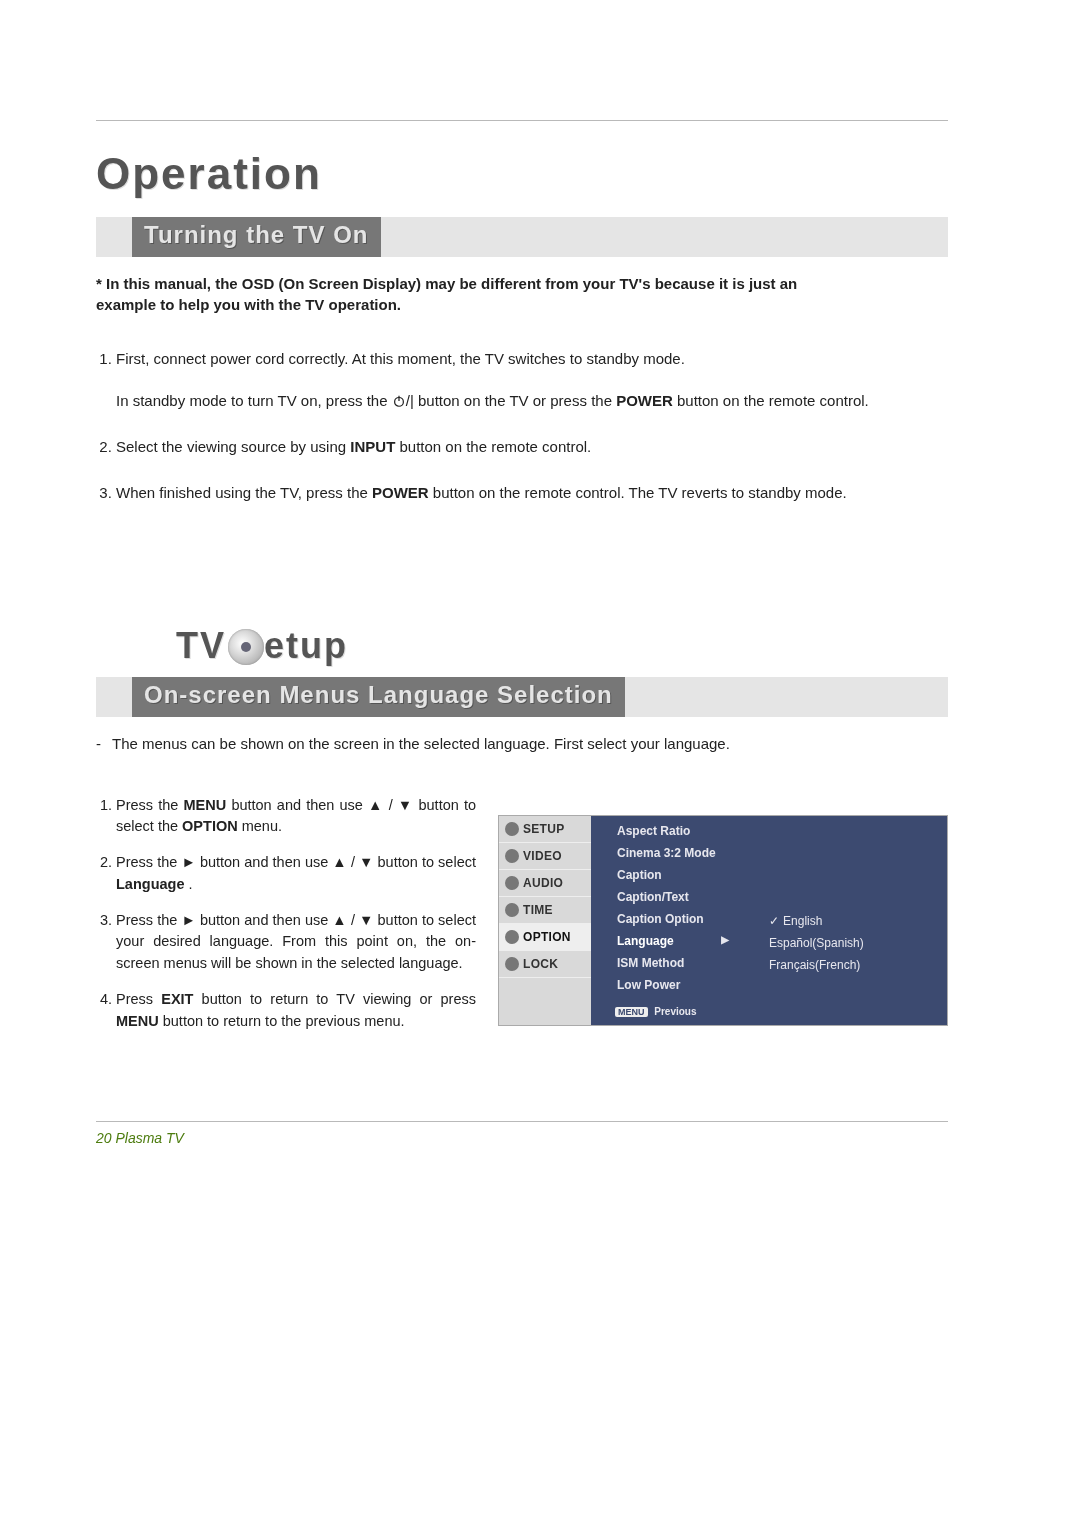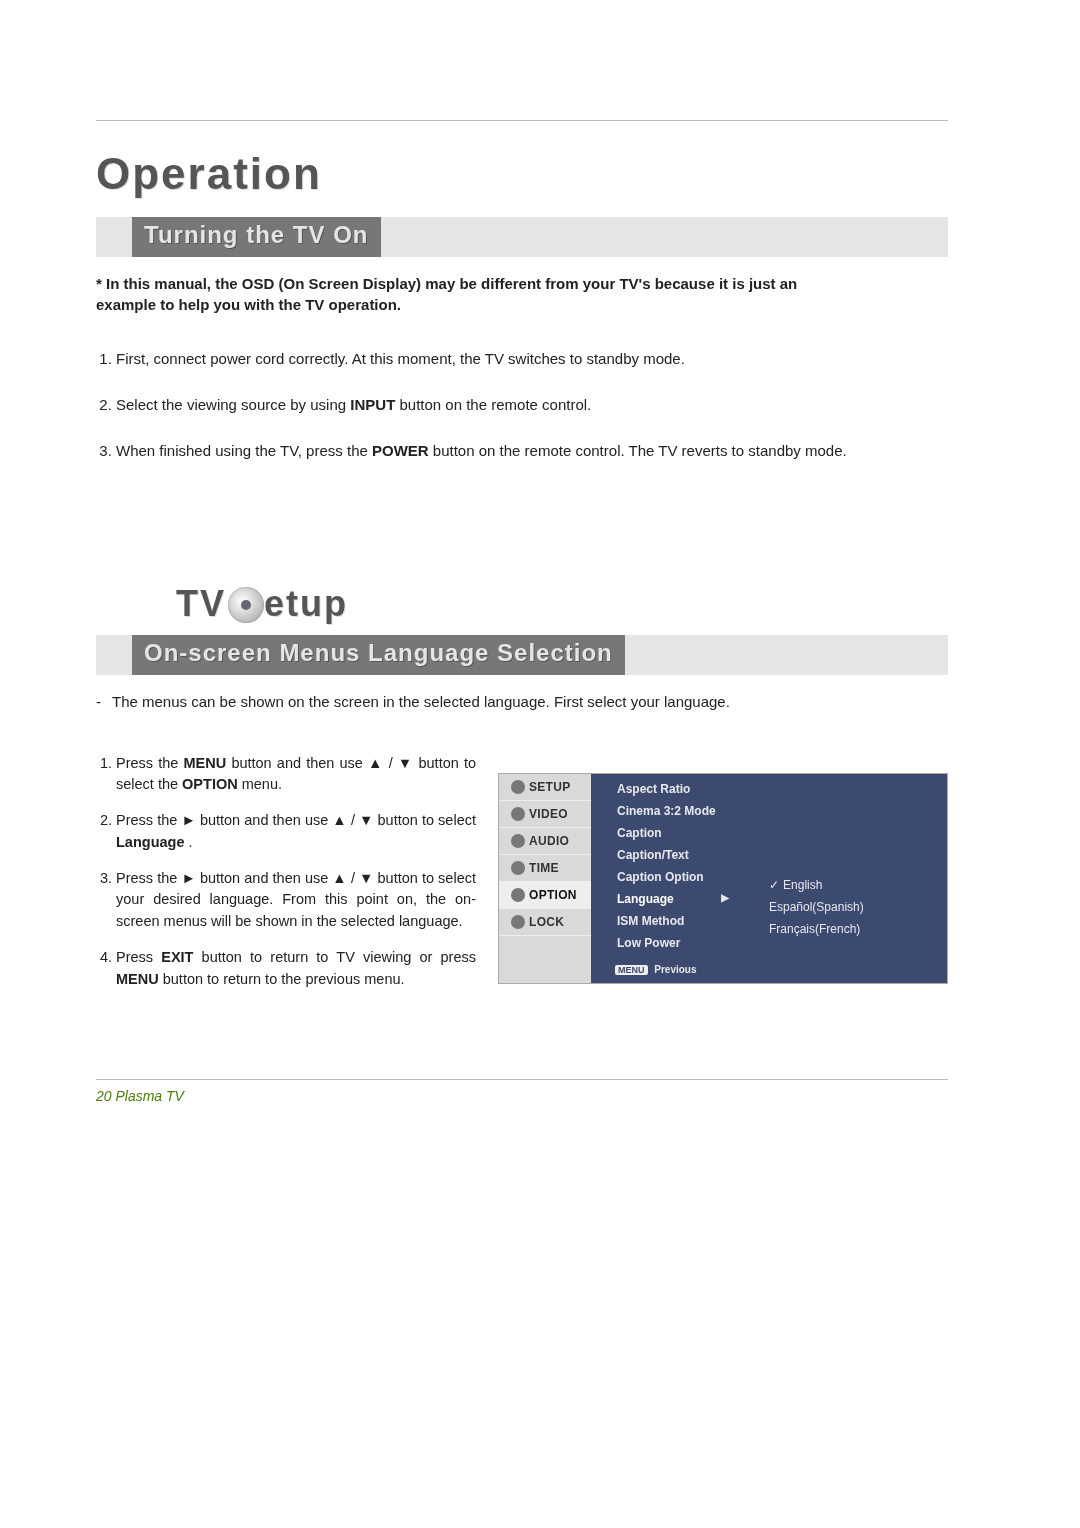--- a/index.html
+++ b/index.html
@@ -143,21 +143,21 @@
     width: 92px;
     background: #d9d9d9;
   }
   .osd .tab {
     display: flex;
     align-items: center;
     gap: 4px;
     font-weight: 700;
     font-size: 12px;
     color: #333;
-    padding: 6px 12px;
+    padding: 6px 6px;
     border-bottom: 1px solid #eee;
     letter-spacing: 0.3px;
   }
   .osd .tab .ticon {
     width: 14px;
     height: 14px;
     display: inline-block;
     background: #777;
     border-radius: 7px;
   }
@@ -191,21 +191,21 @@
     border-radius: 2px;
     font-weight: 700;
     font-size: 9px;
     margin-right: 4px;
   }
   .osd .right {
     flex: 1;
     background: #3c4a70;
     color: #e7e7ee;
     font-size: 12px;
-    padding: 14px 0;
+    padding: 8px 0;
   }
   .osd .right .ritem {
     padding: 4px 10px;
   }
   .osd .right .spacer { height: 86px; }
   .osd .arrow {
     color: #e7e7ee;
     margin-right: 4px;
     font-size: 10px;
   }
@@ -243,20 +243,32 @@
   </div>
 
   <div class="note">
     <span>* In this manual, the OSD (On Screen Display) may be different from your TV's because it is just an</span><br>
     <span>example to help you with the TV operation.</span>
   </div>
 
   <ol class="steps">
     <li>
       <span>First, connect power cord correctly. At this moment, the TV switches to standby mode.</span>
+      <span class="indent">
+        <span>In standby mode to turn TV on, press the </span>
+        <span class="powericon">
+          <svg viewBox="0 0 16 16">
+              <circle cx="8" cy="9" r="5" fill="none" stroke="#222" stroke-width="1.4"></circle>
+              <line x1="8" y1="2" x2="8" y2="8" stroke="#222" stroke-width="1.4"></line>
+            </svg>
+        </span><span>/</span><span>|</span>
+        <span> button on the TV or press the </span>
+        <b>POWER</b>
+        <span> button on the remote control.</span>
+      </span>
     </li>
     <li>
       <span>Select the viewing source by using </span>
       <b>INPUT</b>
       <span> button on the remote control.</span>
     </li>
     <li>
       <span>When finished using the TV, press the </span>
       <b>POWER</b>
       <span> button on the remote control. The TV reverts to standby mode.</span>

